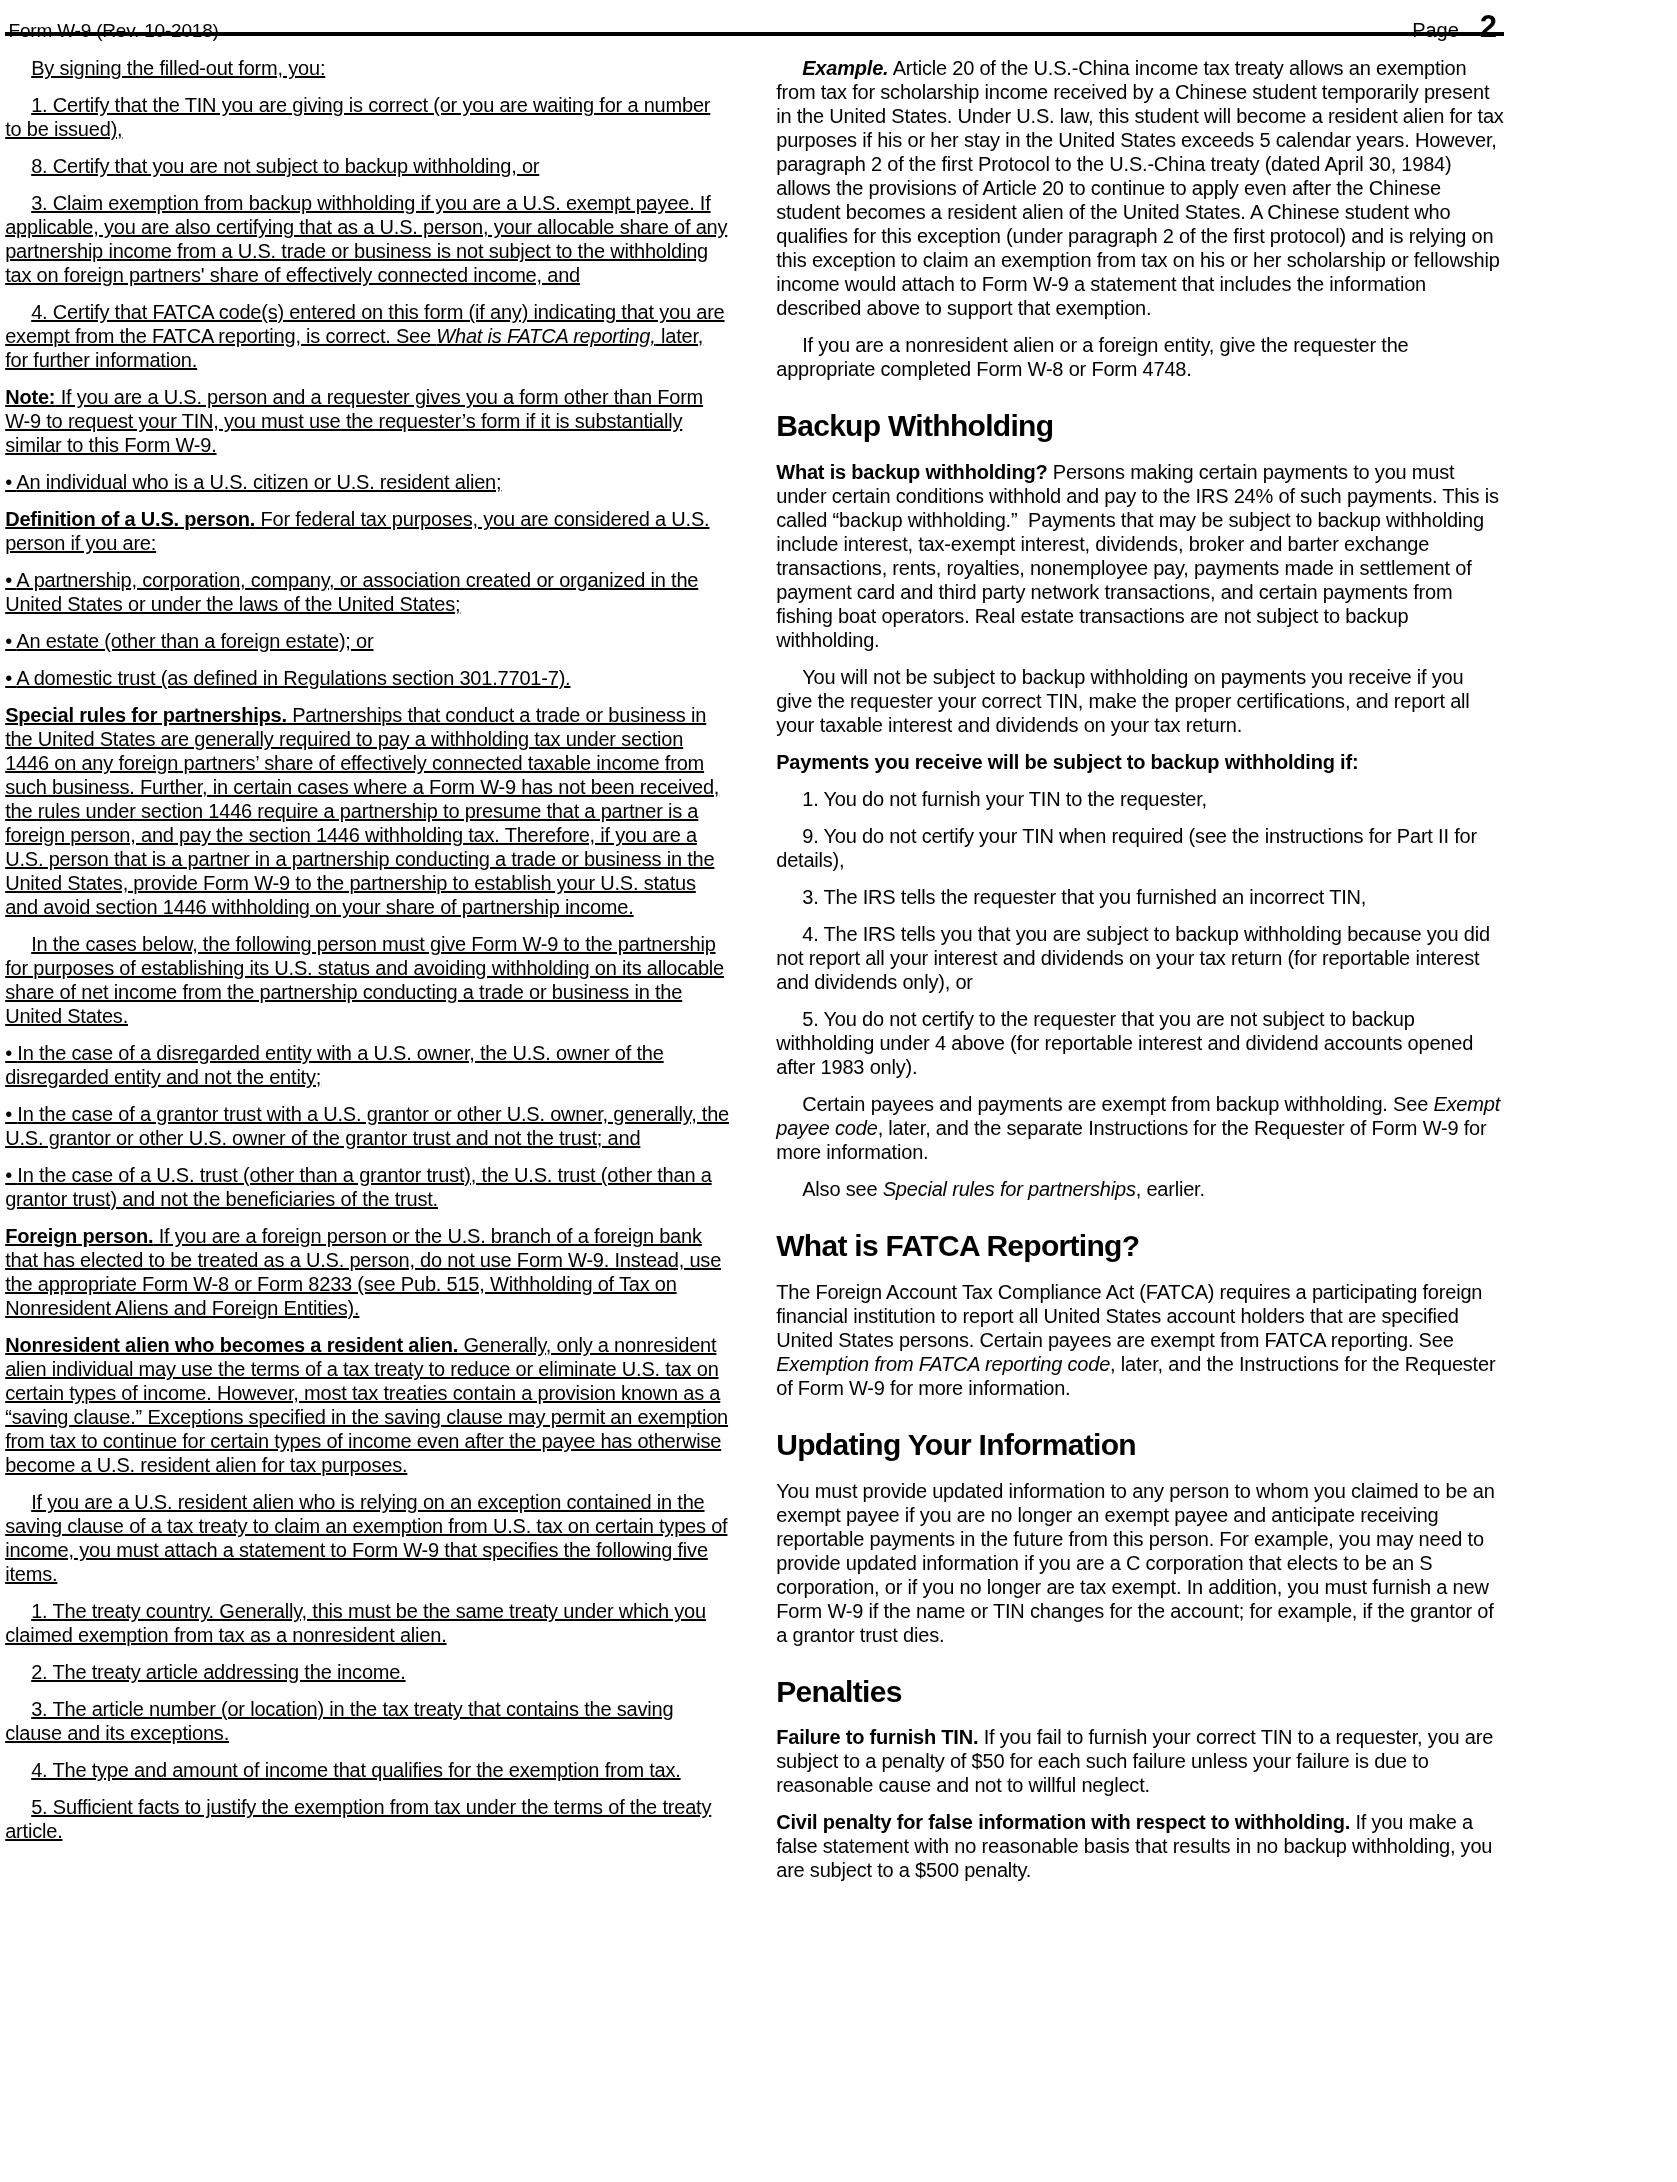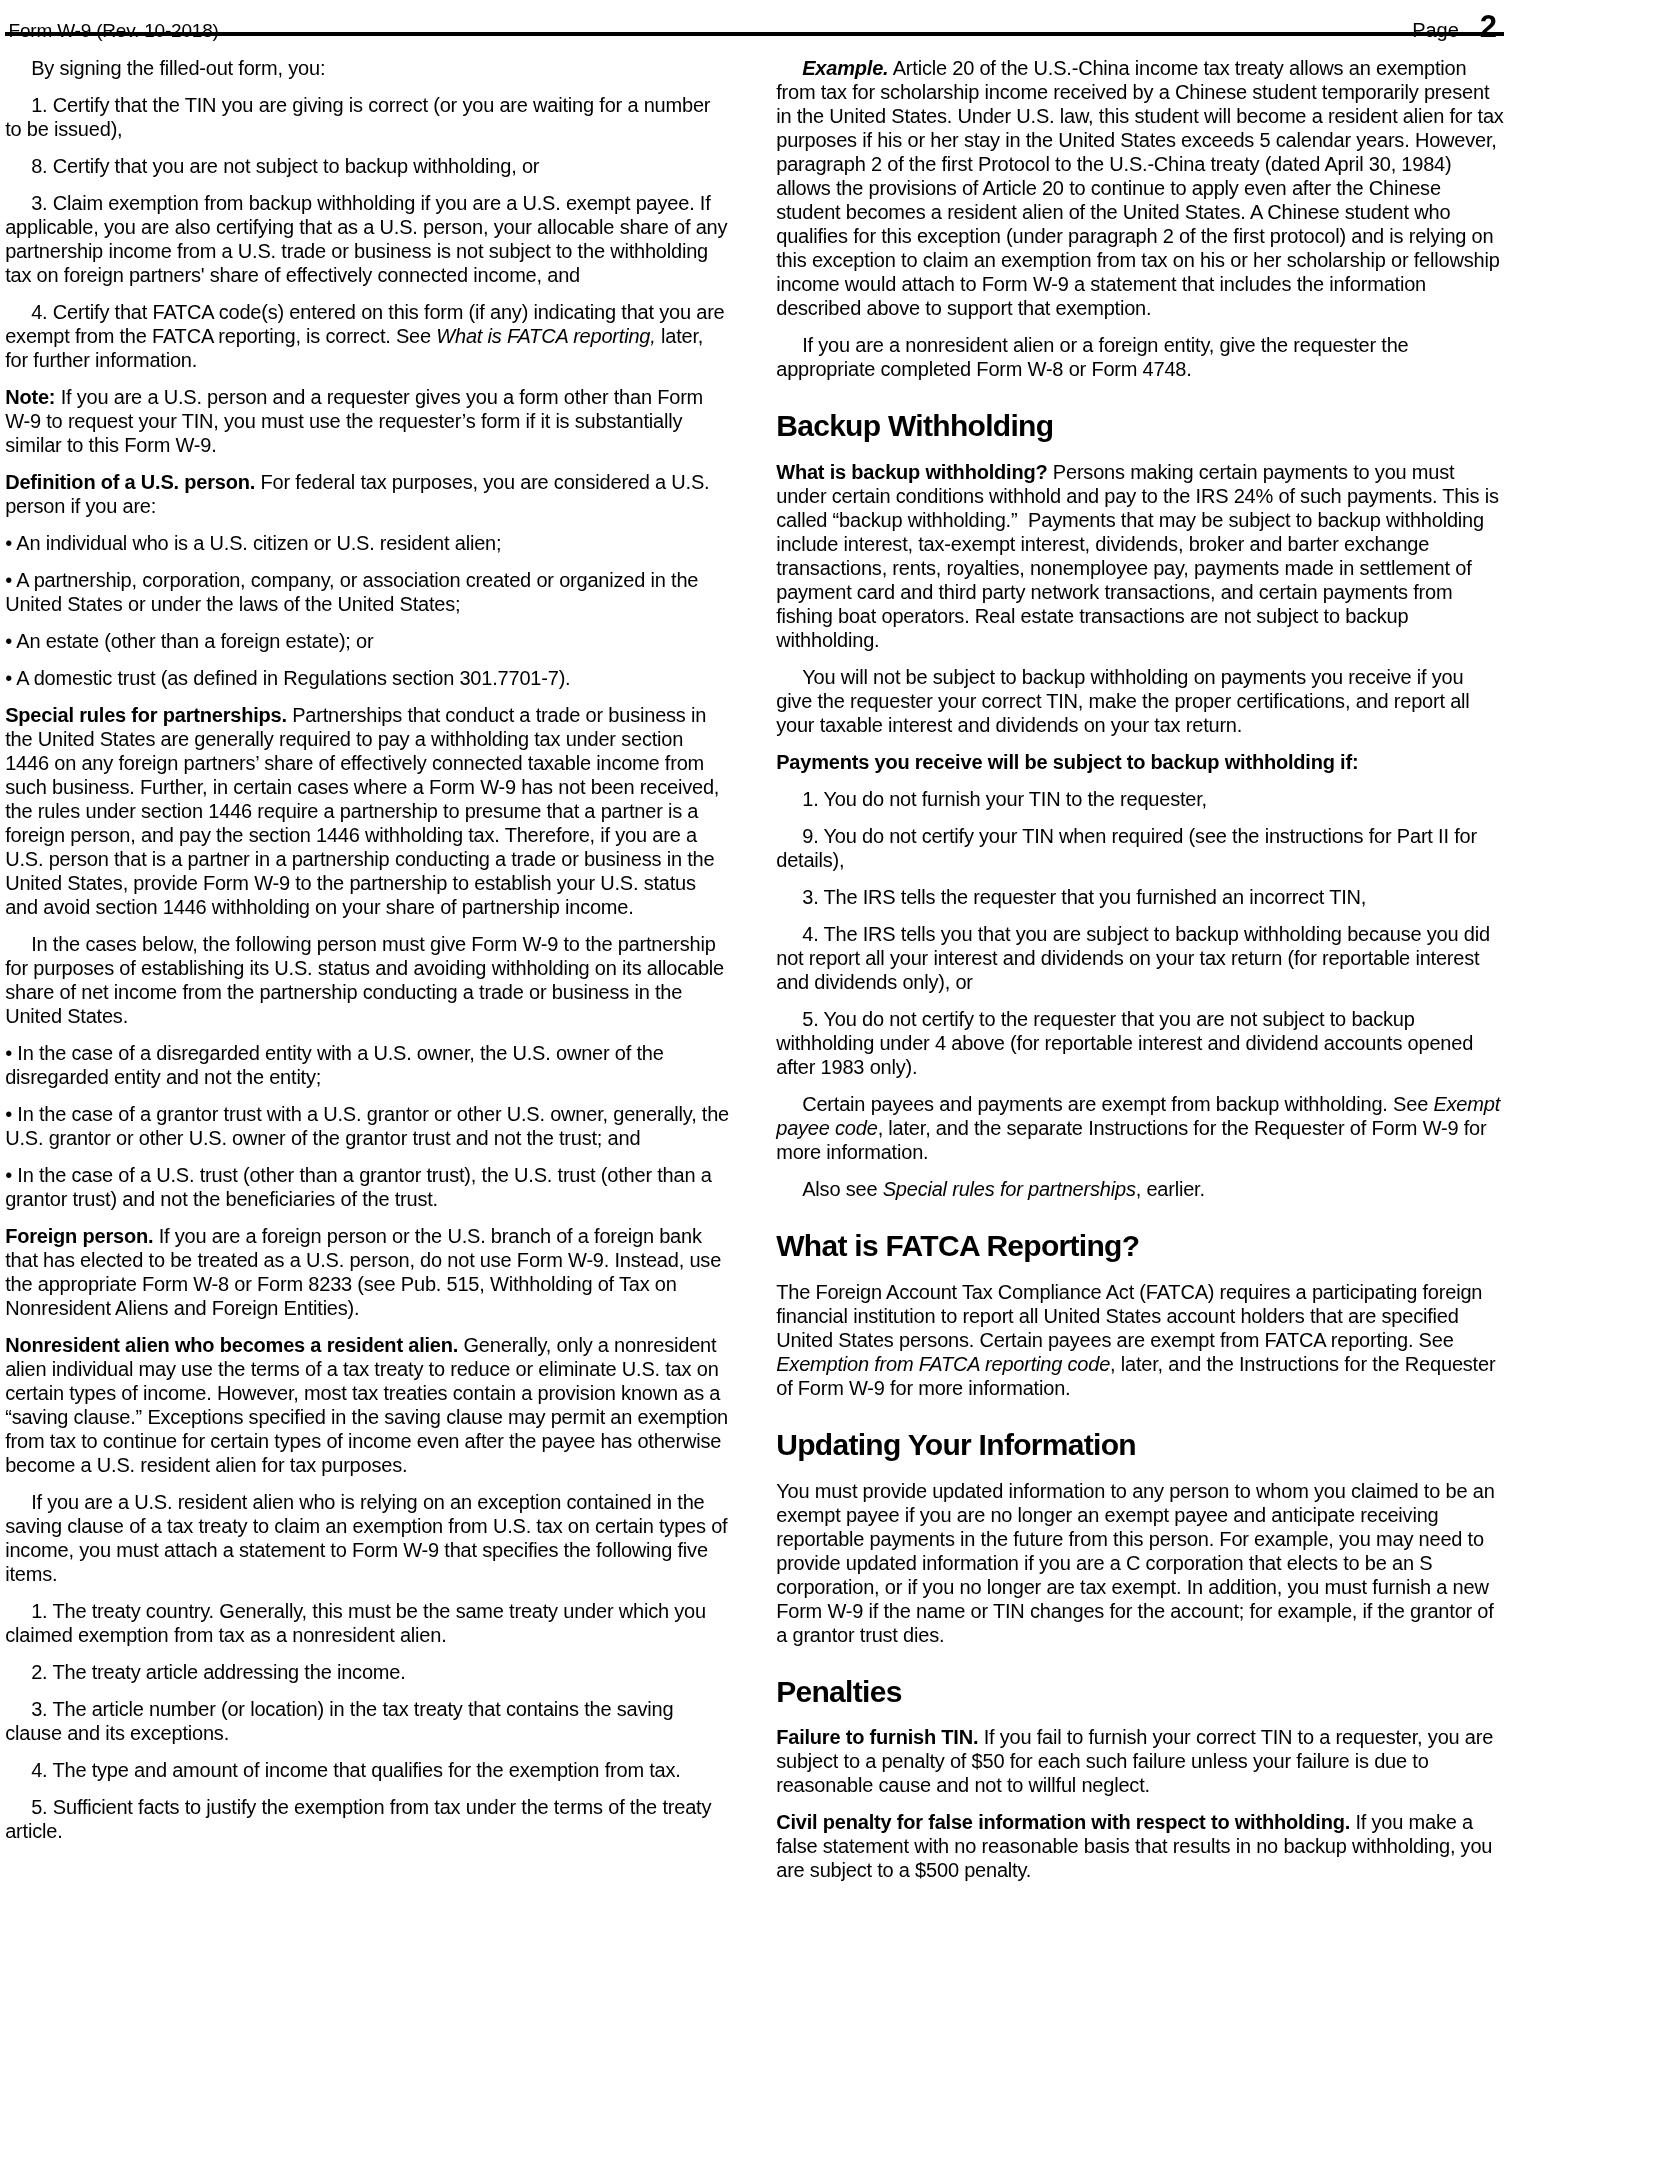--- a/index.html
+++ b/index.html
@@ -14,21 +14,21 @@
     display:flex;justify-content:space-between;align-items:baseline;
     padding:8.6px 6.9px 0 3.4px;height:29px;box-sizing:border-box;
   }
   .form-title{font-size:19px;letter-spacing:-0.2px;}
   .page-indicator{display:flex;align-items:baseline;gap:21px;}
   .page-word{font-size:20px;}
   .page-num{font-size:31px;font-weight:bold;}
   .header-rule{border:none;border-top:4.3px solid #000;margin:3.4px 0 0 0;}
   .columns{display:flex;gap:45px;padding:6.9px 0 0 0;}
   .col{box-sizing:border-box;}
-  .col-left{width:810px;}
+  .col-left{width:810px;text-decoration:underline;}
   .col-right{width:812px;}
   .para{
     font-size:20px;line-height:24px;letter-spacing:-0.2px;
     margin:13px 0 0 0;
     text-align:left;
   }
   .para.indent{text-indent:26px;}
   .h1{
     font-size:30px;line-height:41px;font-weight:bold;letter-spacing:-0.7px;
     margin:24px 0 13.8px 0;
@@ -50,22 +50,22 @@
   </div>
   <hr class="header-rule">
   <div class="columns">
     <div class="col col-left" id="col-left">
         <p class="para indent"><span>By signing the filled-out form, you:</span></p>
         <p class="para indent"><span>1. Certify that the TIN you are giving is correct (or you are waiting for a number to be issued),</span></p>
         <p class="para indent"><span>8. Certify that you are not subject to backup withholding, or</span></p>
         <p class="para indent"><span>3. Claim exemption from backup withholding if you are a U.S. exempt payee. If applicable, you are also certifying that as a U.S. person, your allocable share of any partnership income from a U.S. trade or business is not subject to the withholding tax on foreign partners' share of effectively connected income, and</span></p>
         <p class="para indent"><span>4. Certify that FATCA code(s) entered on this form (if any) indicating that you are exempt from the FATCA reporting, is correct. See </span><span class="st-i">What is FATCA reporting,</span><span> later, for further information.</span></p>
         <p class="para"><span class="st-b">Note:</span><span> If you are a U.S. person and a requester gives you a form other than Form W-9 to request your TIN, you must use the requester’s form if it is substantially similar to this Form W-9.</span></p>
+        <p class="para"><span>•</span> <span>An individual who is a U.S. citizen or U.S. resident alien;</span></p>
         <p class="para"><span class="st-b">Definition of a U.S. person.</span><span> For federal tax purposes, you are considered a U.S. person if you are:</span></p>
-        <p class="para"><span>•</span> <span>An individual who is a U.S. citizen or U.S. resident alien;</span></p>
         <p class="para"><span>•</span> <span>A partnership, corporation, company, or association created or organized in the United States or under the laws of the United States;</span></p>
         <p class="para"><span>•</span> <span>An estate (other than a foreign estate); or</span></p>
         <p class="para"><span>•</span> <span>A domestic trust (as defined in Regulations section 301.7701-7).</span></p>
         <p class="para"><span class="st-b">Special rules for partnerships.</span><span> Partnerships that conduct a trade or business in the United States are generally required to pay a withholding tax under section 1446 on any foreign partners’ share of effectively connected taxable income from such business. Further, in certain cases where a Form W-9 has not been received, the rules under section 1446 require a partnership to presume that a partner is a foreign person, and pay the section 1446 withholding tax. Therefore, if you are a U.S. person that is a partner in a partnership conducting a trade or business in the United States, provide Form W-9 to the partnership to establish your U.S. status and avoid section 1446 withholding on your share of partnership income.</span></p>
         <p class="para indent"><span>In the cases below, the following person must give Form W-9 to the partnership for purposes of establishing its U.S. status and avoiding withholding on its allocable share of net income from the partnership conducting a trade or business in the United States.</span></p>
         <p class="para"><span>•</span> <span>In the case of a disregarded entity with a U.S. owner, the U.S. owner of the disregarded entity and not the entity;</span></p>
         <p class="para"><span>•</span> <span>In the case of a grantor trust with a U.S. grantor or other U.S. owner, generally, the U.S. grantor or other U.S. owner of the grantor trust and not the trust; and</span></p>
         <p class="para"><span>•</span> <span>In the case of a U.S. trust (other than a grantor trust), the U.S. trust (other than a grantor trust) and not the beneficiaries of the trust.</span></p>
         <p class="para"><span class="st-b">Foreign person.</span><span> If you are a foreign person or the U.S. branch of a foreign bank that has elected to be treated as a U.S. person, do not use Form W-9. Instead, use the appropriate Form W-8 or Form 8233 (see Pub. 515, Withholding of Tax on Nonresident Aliens and Foreign Entities).</span></p>
         <p class="para"><span class="st-b">Nonresident alien who becomes a resident alien.</span><span> Generally, only a nonresident alien individual may use the terms of a tax treaty to reduce or eliminate U.S. tax on certain types of income. However, most tax treaties contain a provision known as a “saving clause.” Exceptions specified in the saving clause may permit an exemption from tax to continue for certain types of income even after the payee has otherwise become a U.S. resident alien for tax purposes.</span></p>

